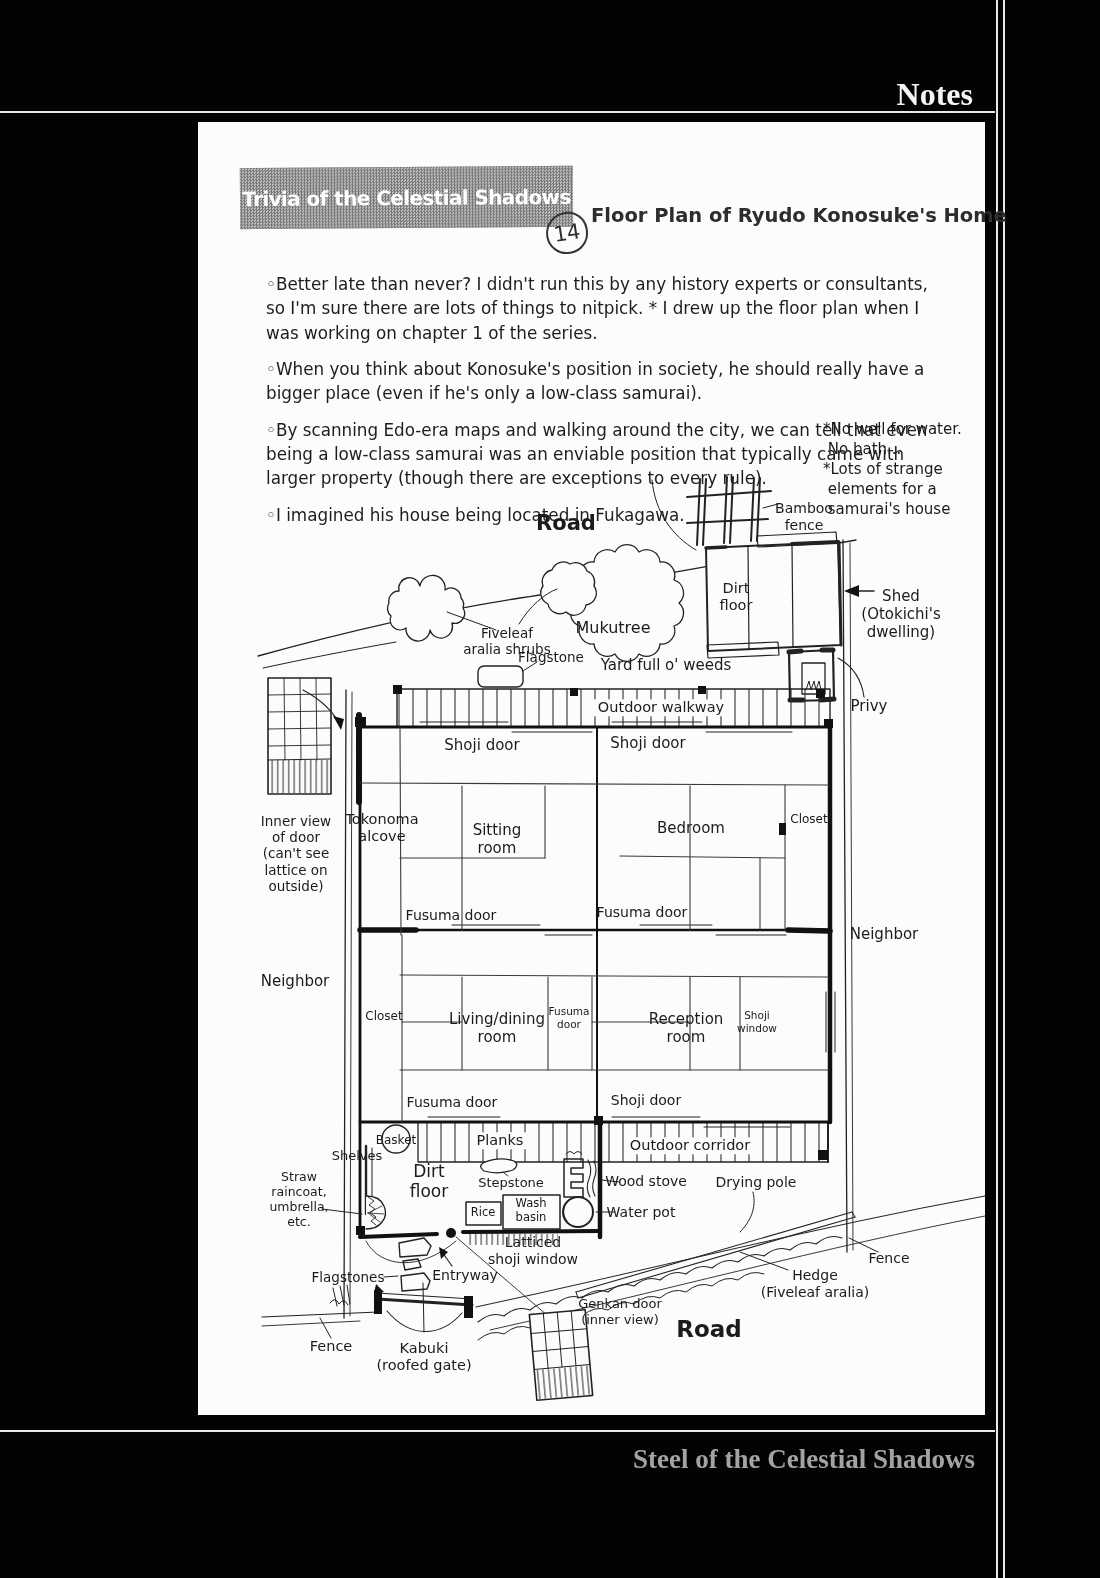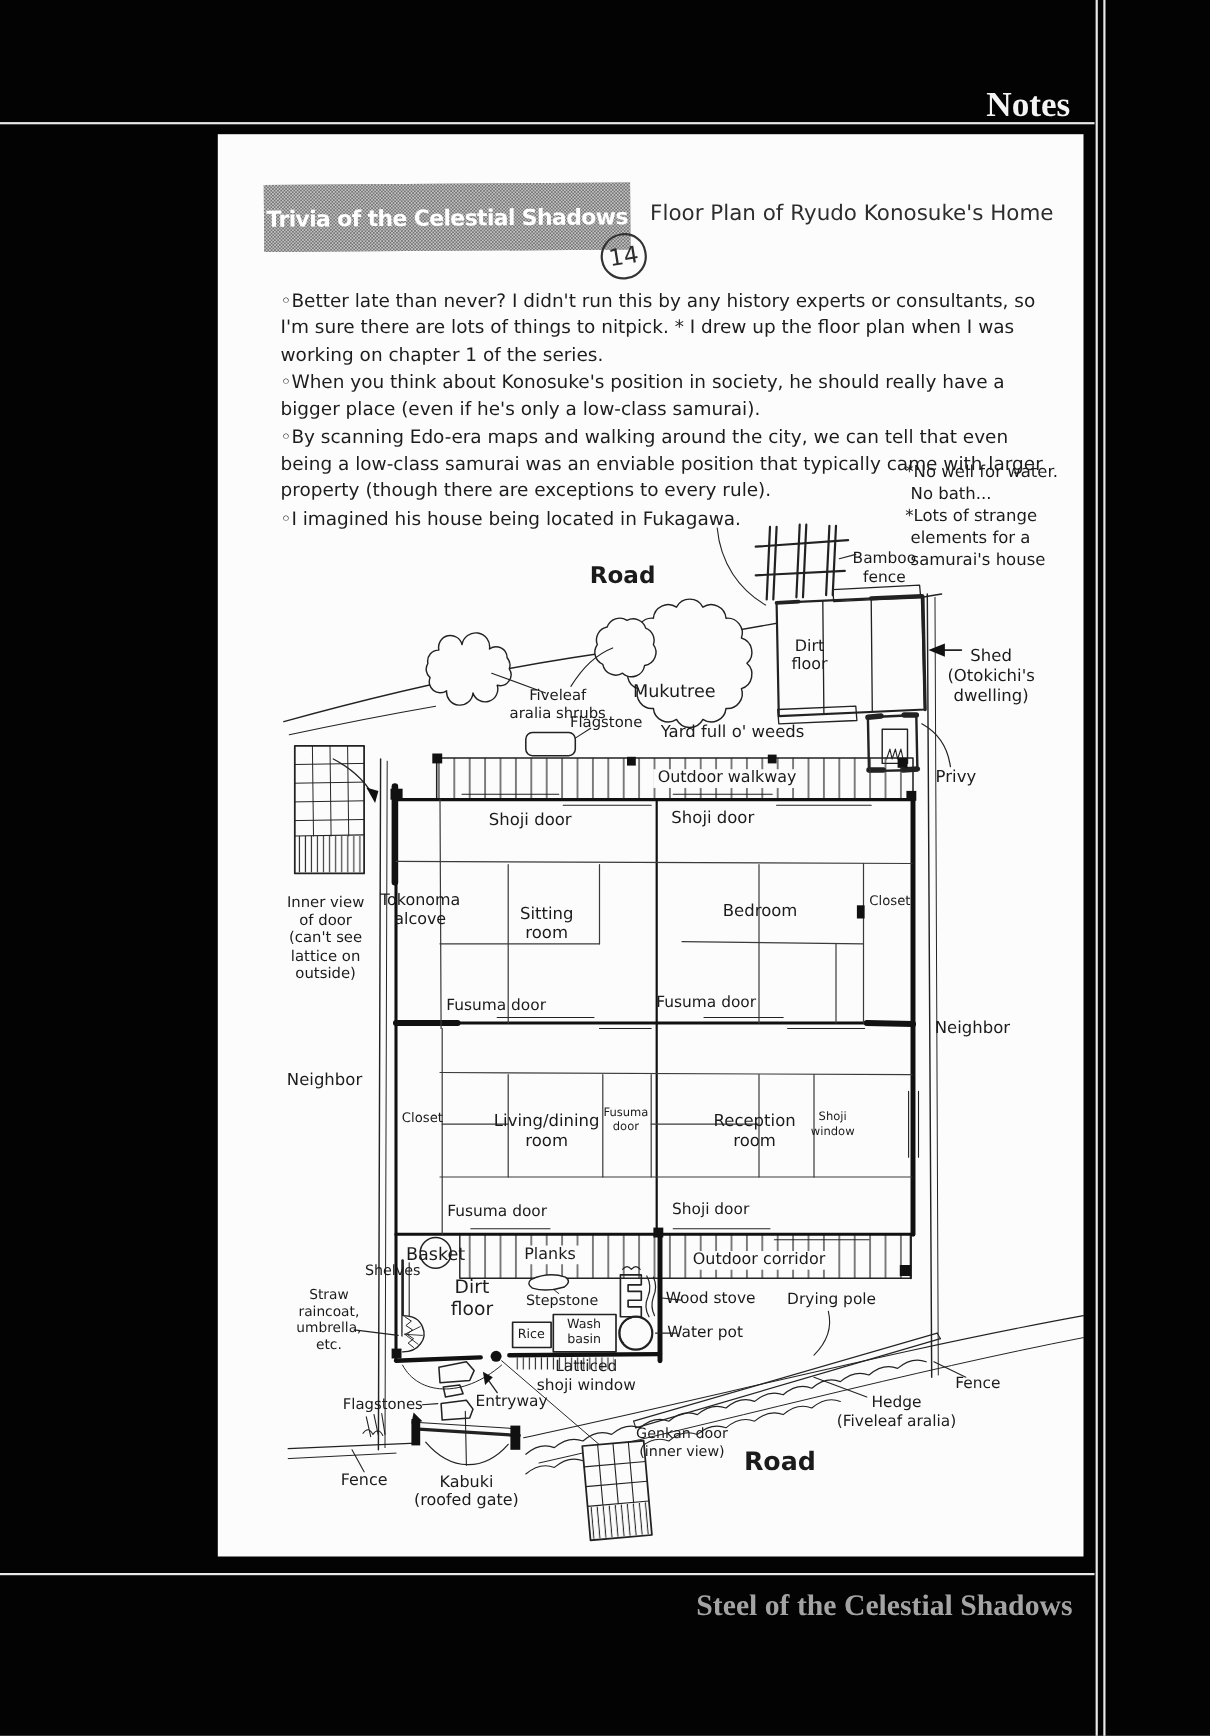--- a/index.html
+++ b/index.html
@@ -16,27 +16,27 @@
          font-family:"Liberation Serif",serif;font-weight:bold;font-size:27px}
 
   .page{position:absolute;left:198px;top:122px;width:787px;height:1293px;background:#fcfcfc;color:#222}
 
   .title-box{position:absolute;left:42px;top:45px;width:333px;height:61px;
          display:flex;align-items:center;justify-content:center;
          background-color:#9a9a9a;
          background-image:conic-gradient(#747474 25%,#c3c3c3 0 50%,#747474 0 75%,#c3c3c3 0);
          background-size:3px 3px;color:#fff;font-size:20px;font-weight:bold;
          letter-spacing:-0.6px;transform:rotate(-0.4deg);white-space:nowrap}
-  .page-title{position:absolute;left:393px;top:60px;font-size:19.5px;color:#2d2d2d;white-space:nowrap;font-weight:400}
+  .page-title{position:absolute;left:393px;top:82px;font-size:19.5px;color:#2d2d2d;white-space:nowrap;font-weight:700}
   .badge{position:absolute;left:348px;top:90px;width:42px;height:42px;border:2.2px solid #333;
          border-radius:52% 48% 50% 50%;display:flex;align-items:center;justify-content:center;
          font-size:21px;color:#2d2d2d;transform:rotate(-9deg)}
 
   .intro{position:absolute;left:56px;top:138px;width:700px;font-size:16.8px;line-height:1.45;color:#1d1d1d}
-  .intro p{margin:1px}
+  .intro p{margin:12px}
   .intro p.narrow{max-width:352px}
 
   svg.art{position:absolute;left:0;top:0;width:1100px;height:1578px;pointer-events:none}
 
   .lbl{position:absolute;transform:translate(-50%,-50%);white-space:pre;text-align:center;
        color:#1b1b1b;line-height:1.2;font-size:14px}
   .lbl.bg{background:#fcfcfc;padding:0 4px}
   .lbl.big{font-weight:bold}
   .side-notes{position:absolute;left:823px;top:420px;white-space:pre;text-align:left;
        color:#1b1b1b;font-size:15px;line-height:1.33}
@@ -298,21 +298,21 @@
   <div class="lbl" style="left:497px;top:1028px;font-size:15px">Living/dining
 room</div>
   <div class="lbl" style="left:569px;top:1018px;font-size:10.5px">Fusuma
 door</div>
   <div class="lbl" style="left:686px;top:1028px;font-size:15px">Reception
 room</div>
   <div class="lbl" style="left:757px;top:1022px;font-size:10.5px">Shoji
 window</div>
   <div class="lbl" style="left:452px;top:1102px">Fusuma door</div>
   <div class="lbl" style="left:646px;top:1100px">Shoji door</div>
-  <div class="lbl" style="left:396px;top:1140px;font-size:16px">Basket</div>
+  <div class="lbl" style="left:396px;top:1140px;font-size:12px">Basket</div>
   <div class="lbl" style="left:357px;top:1156px;font-size:13px">Shelves</div>
   <div class="lbl bg" style="left:500px;top:1141px;font-size:14.5px">Planks</div>
   <div class="lbl bg" style="left:690px;top:1146px;font-size:14.5px">Outdoor corridor</div>
   <div class="lbl" style="left:299px;top:1199px;font-size:12.5px">Straw
 raincoat,
 umbrella,
 etc.</div>
   <div class="lbl" style="left:429px;top:1181px;font-size:17px">Dirt
 floor</div>
   <div class="lbl" style="left:511px;top:1183px;font-size:13px">Stepstone</div>

